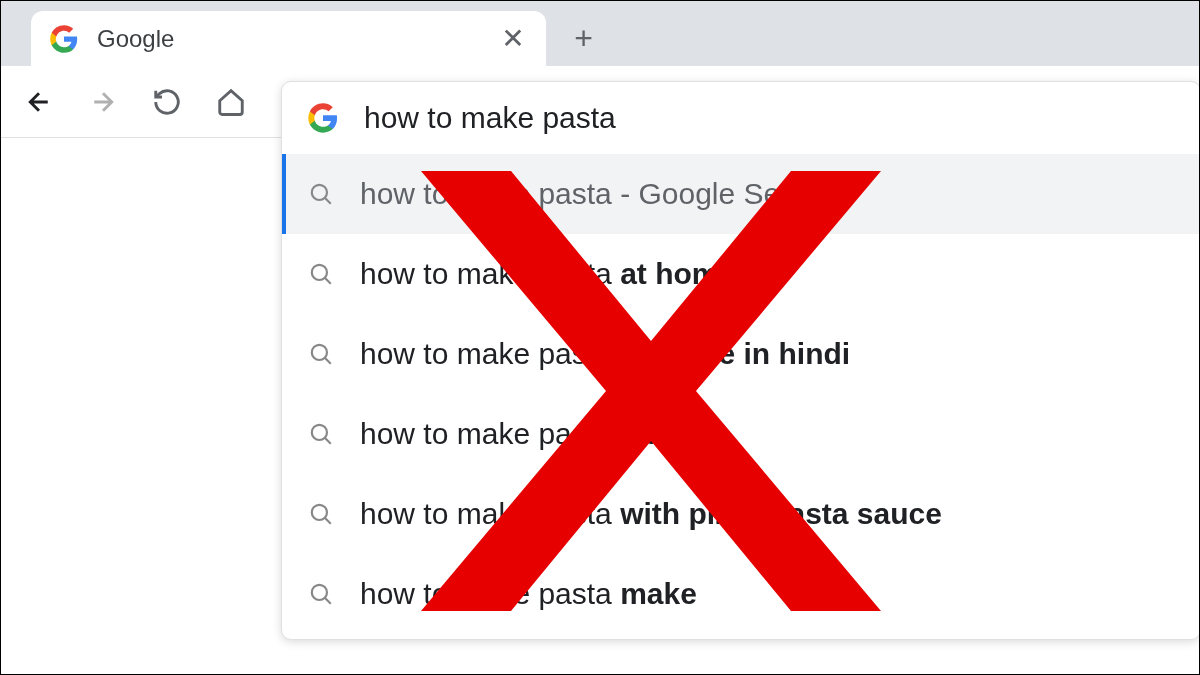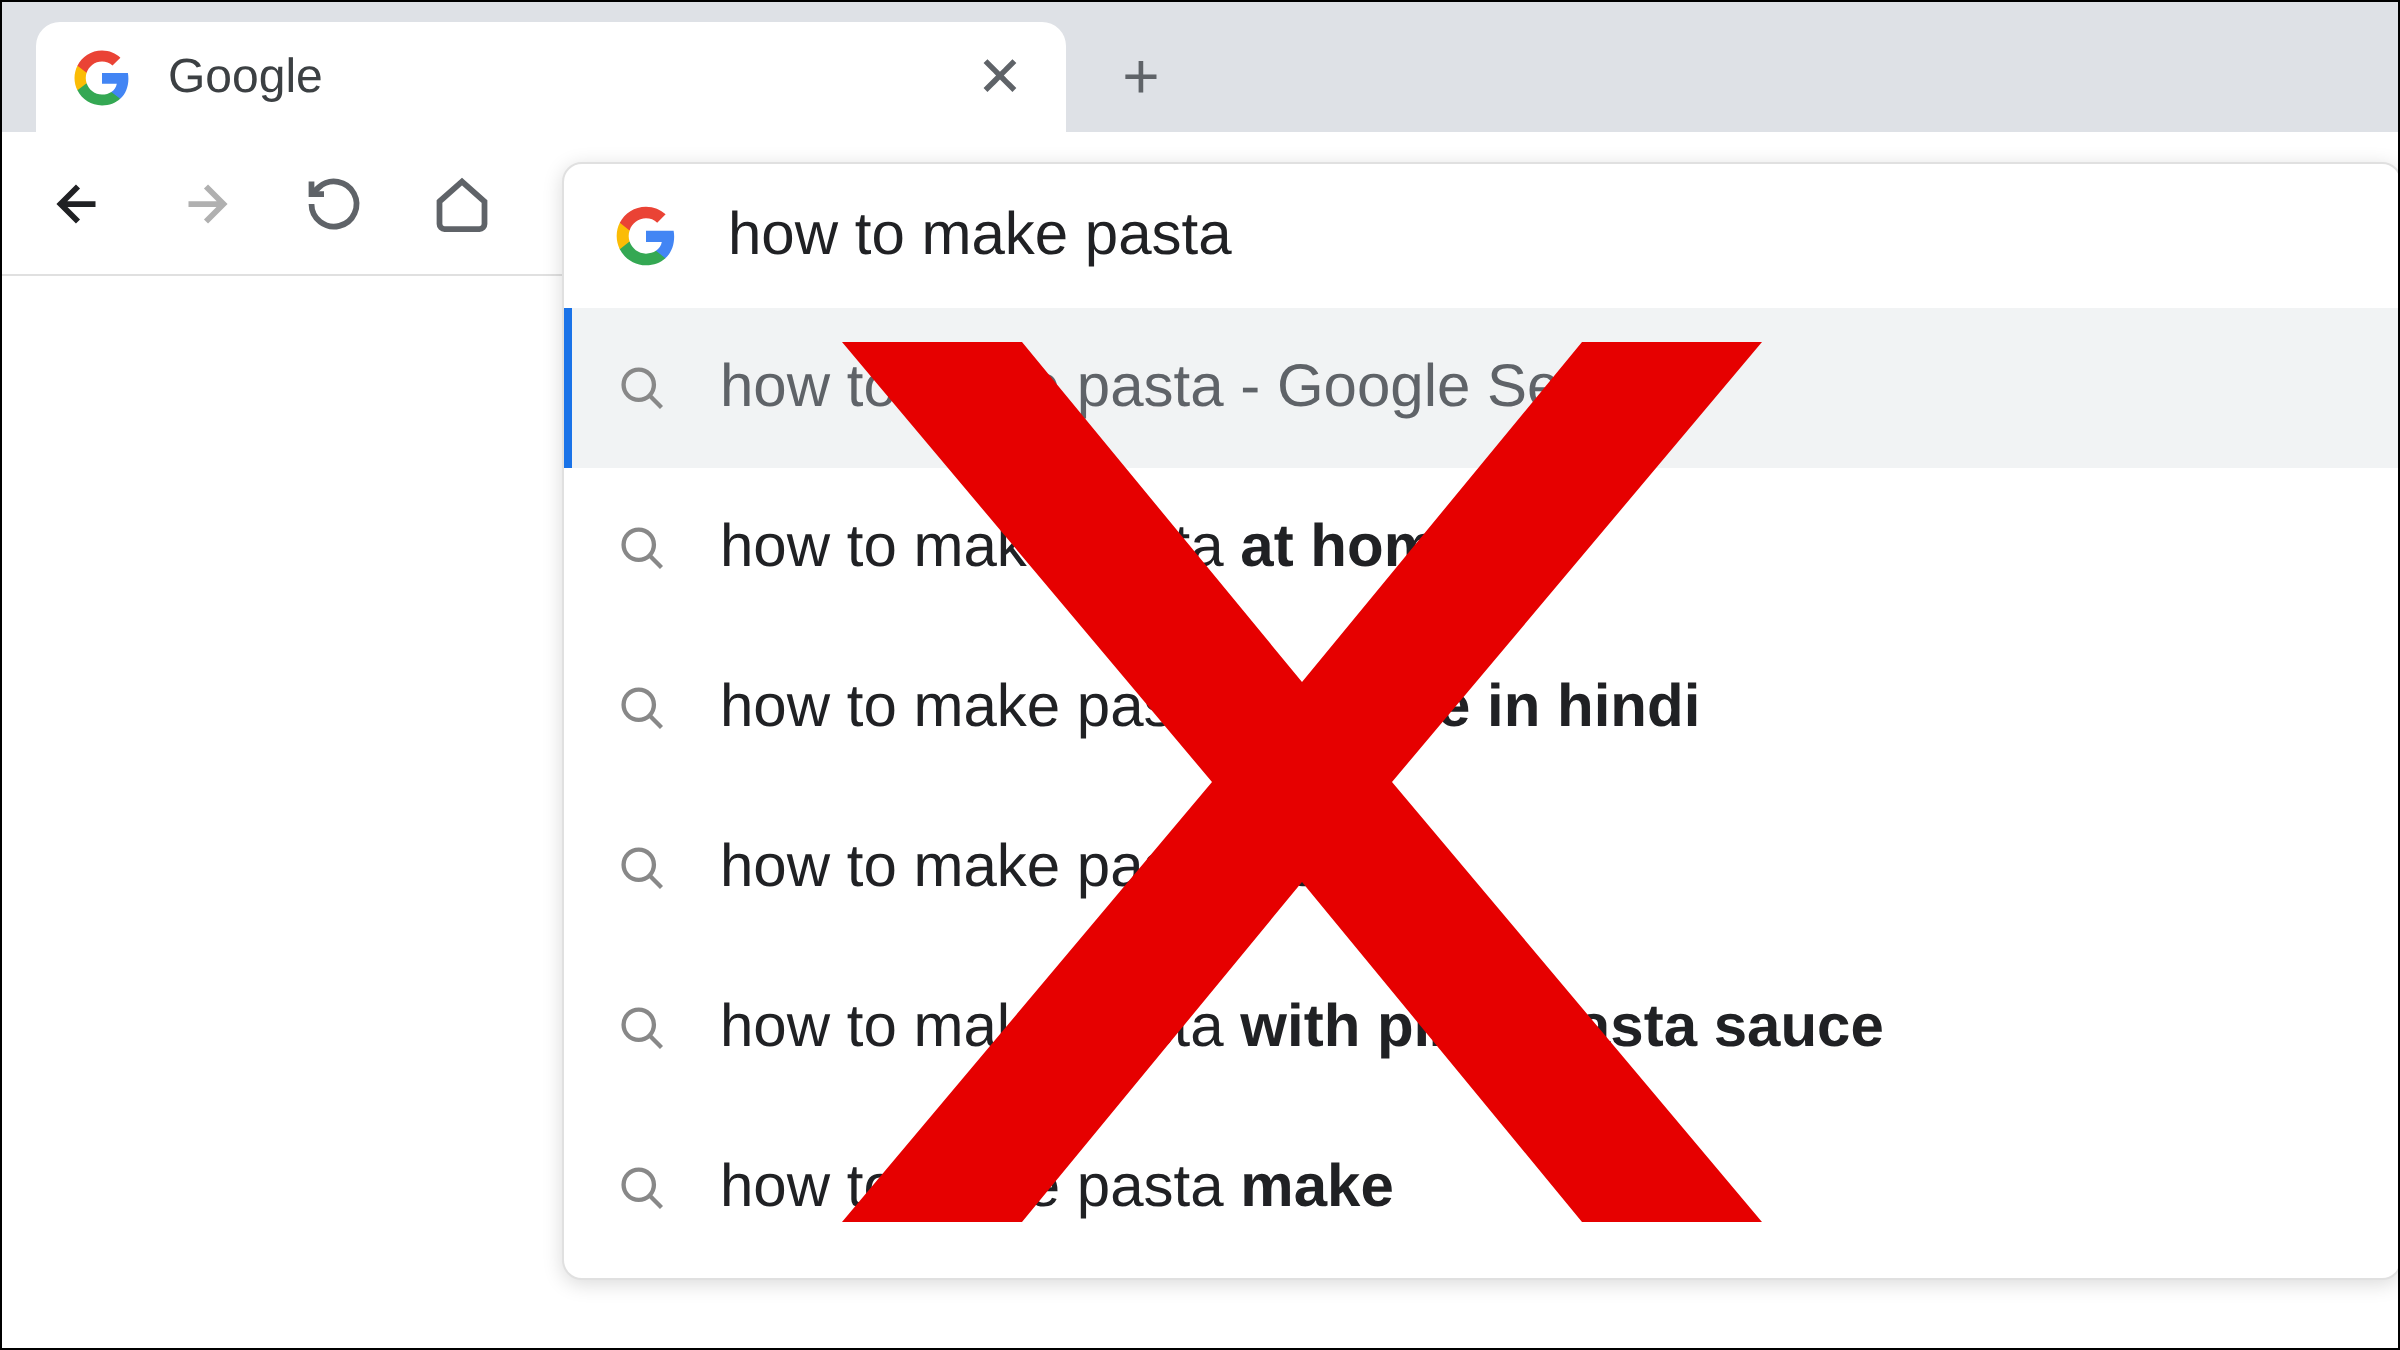--- a/index.html
+++ b/index.html
@@ -20,21 +20,21 @@
       padding-top: 10px;
     }
     .tab {
       background: #fff;
       height: 55px;
       width: 515px;
       border-radius: 12px 12px 0 0;
       display: flex;
       align-items: center;
       padding: 0 18px;
-      margin-left: 17px;
+      margin-left: 30px;
       position: relative;
     }
     .tab-favicon {
       width: 30px;
       height: 30px;
       margin-right: 18px;
       display: flex;
       align-items: center;
       justify-content: center;
     }

